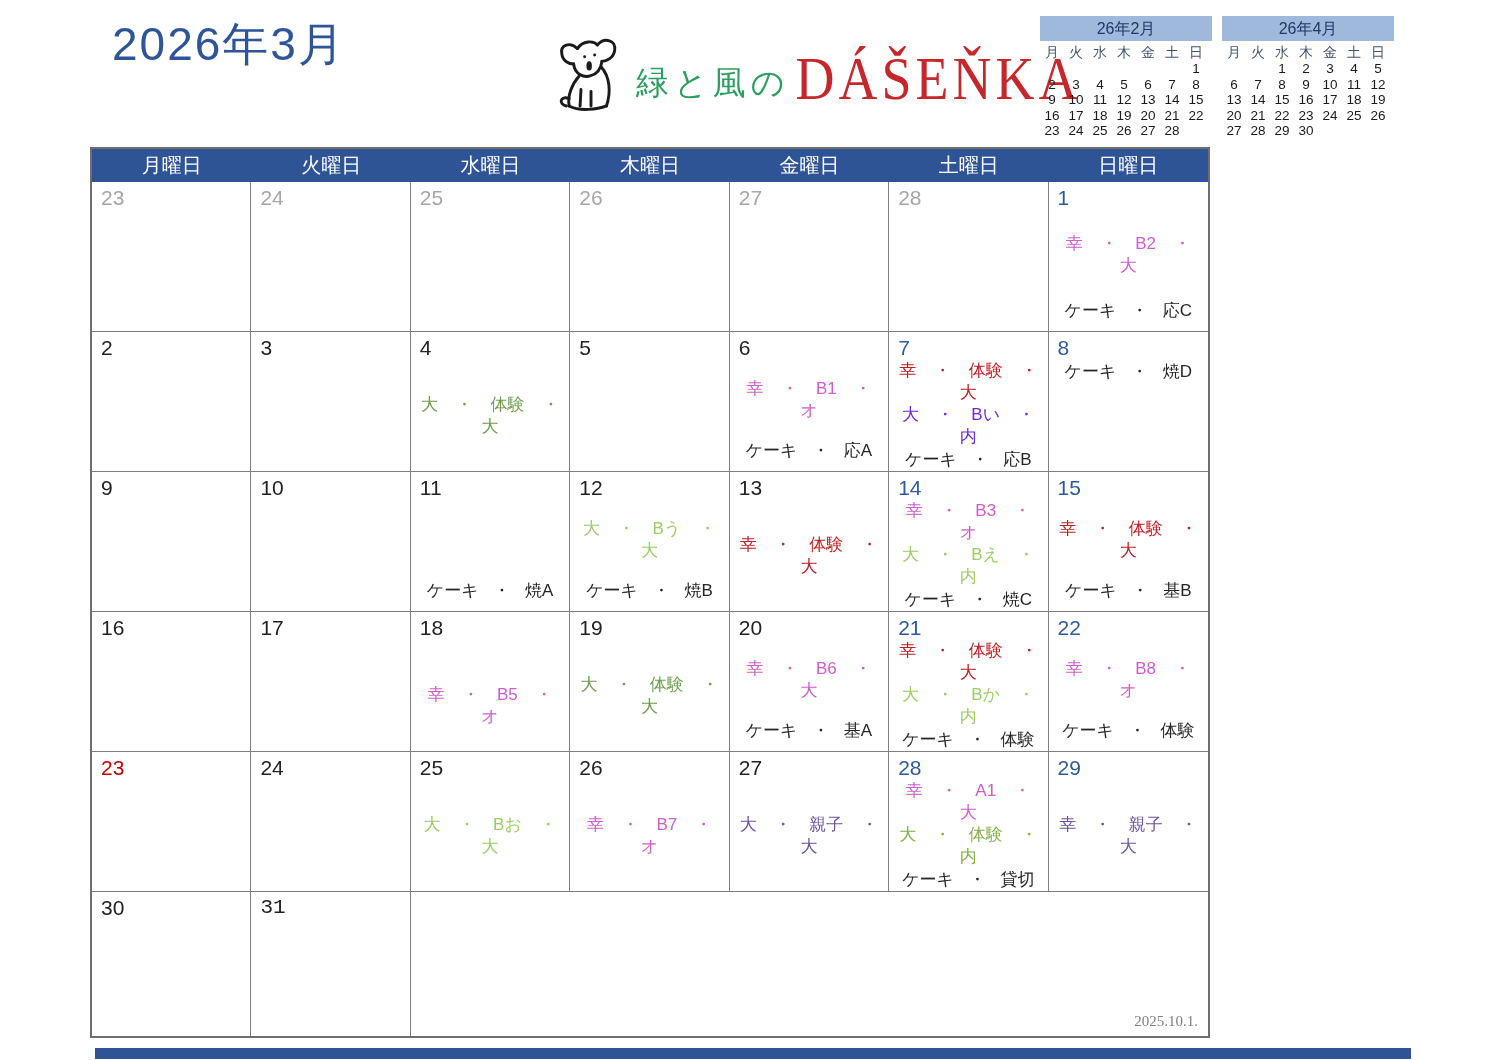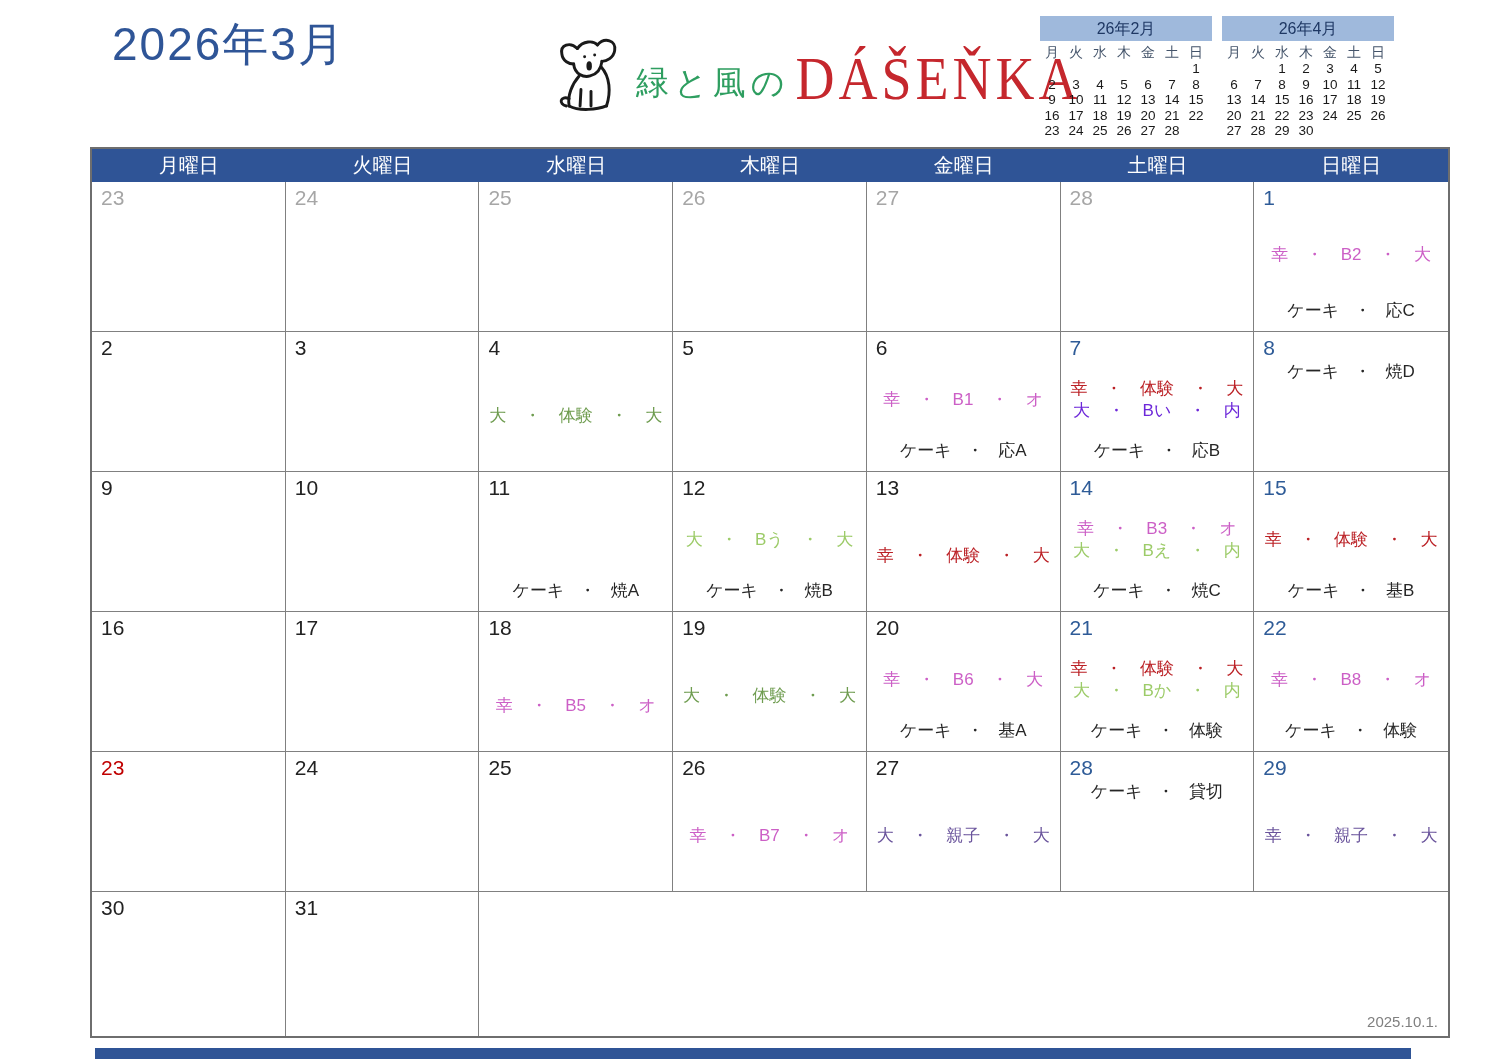--- a/index.html
+++ b/index.html
@@ -24,21 +24,21 @@
   .mini{position:absolute;top:16px;width:172px;font-size:13.5px;}
   .mini-feb{left:1040px;} .mini-apr{left:1222px;}
   .mini-title{
     background:#9FB9DC;color:#1F3864;text-align:center;font-size:16px;
     height:25px;line-height:25px;margin-bottom:2px;
   }
   .mini-grid{display:grid;grid-template-columns:repeat(7,24px);justify-items:center;row-gap:0;}
   .mini-dow{color:#44546A;font-size:14px;line-height:18px;}
   .mini-num{color:#1a1a1a;font-size:13.5px;line-height:15.5px;}
   
-  .cal{position:absolute;left:90px;top:147px;width:1360px;border:2px solid #6E6E6E;box-sizing:border-box;}
+  .cal{position:absolute;left:90px;top:147px;width:1120px;border:2px solid #6E6E6E;box-sizing:border-box;}
   .cal-header{
     display:grid;grid-template-columns:repeat(7,1fr);
     background:#2F5496;color:#ffffff;height:33px;align-items:center;
     text-align:center;font-size:20px;
   }
   .cal-body{display:grid;grid-template-columns:repeat(7,1fr);}
   .cell{
     box-sizing:border-box;position:relative;display:flex;flex-direction:column;
     border-right:1px solid #808080;border-bottom:1px solid #808080;background:#fff;
   }
@@ -48,21 +48,21 @@
   .events{
     flex:1;display:flex;flex-direction:column;justify-content:center;
     text-align:center;font-size:17px;line-height:22px;word-spacing:13px;
   }
   .bottom-line{
     text-align:center;font-size:17px;color:#262626;
     padding-bottom:9px;word-spacing:10px;
   }
   .note{
     position:absolute;right:10px;bottom:6px;font-size:15px;color:#7F7F7F;
-    font-family:Liberation Sans, sans-serif;
+    font-family:Liberation Serif, serif;
   }
   .bottom-bar{position:absolute;left:95px;top:1048px;width:1316px;height:11px;background:#2F5496;}
 </style>
 </head>
 <body>
 
 <div class="page-title">2026年3月</div>
 
 <div class="logo">
   <svg class="logo-dog" viewBox="0 0 90 90" fill="none" stroke="#1a1a1a" stroke-width="3.2" stroke-linecap="round" stroke-linejoin="round">
@@ -343,48 +343,55 @@
       <div class="cell" style="height: 140px;">
         <div class="date" style="color: rgb(192, 0, 0);">23</div>
         <div class="events"></div>
       </div>
       <div class="cell" style="height: 140px;">
         <div class="date" style="color: rgb(34, 34, 34);">24</div>
         <div class="events"></div>
       </div>
       <div class="cell" style="height: 140px;">
         <div class="date" style="color: rgb(34, 34, 34);">25</div>
+        <div class="events">
+          <div class="event-line" style="color: rgb(156, 203, 104);">大 ・ Bお ・ 大</div>
+        </div>
       </div>
       <div class="cell" style="height: 140px;">
         <div class="date" style="color: rgb(34, 34, 34);">26</div>
         <div class="events">
           <div class="event-line" style="color: rgb(204, 95, 198);">幸 ・ B7 ・ オ</div>
         </div>
       </div>
       <div class="cell" style="height: 140px;">
         <div class="date" style="color: rgb(34, 34, 34);">27</div>
         <div class="events">
           <div class="event-line" style="color: rgb(106, 84, 156);">大 ・ 親子 ・ 大</div>
         </div>
       </div>
       <div class="cell" style="height: 140px;">
         <div class="date" style="color: rgb(46, 91, 151);">28</div>
+        <div class="events">
+          <div class="event-line" style="color: rgb(204, 95, 198);">幸 ・ A1 ・ 大</div>
+          <div class="event-line" style="color: rgb(134, 176, 74);">大 ・ 体験 ・ 内</div>
+        </div>
         <div class="bottom-line">ケーキ ・ 貸切</div>
       </div>
       <div class="cell col-last" style="height: 140px;">
         <div class="date" style="color: rgb(46, 91, 151);">29</div>
         <div class="events">
           <div class="event-line" style="color: rgb(106, 84, 156);">幸 ・ 親子 ・ 大</div>
         </div>
       </div>
       <div class="cell row-last" style="height: 144px;">
         <div class="date" style="color: rgb(34, 34, 34);">30</div>
         <div class="events"></div>
       </div>
-      <div class="cell row-last" style="height: 144px;">
+      <div class="cell row-last" style="height: 144px; font-family: Liberation Mono, monospace;">
         <div class="date" style="color: rgb(34, 34, 34);">31</div>
         <div class="events"></div>
       </div>
       <div class="cell col-last row-last" style="height: 144px; grid-column: span 5;">
         <div class="events"></div>
         <div class="note">2025.10.1.</div>
       </div>
     </div>
 </div>
 

